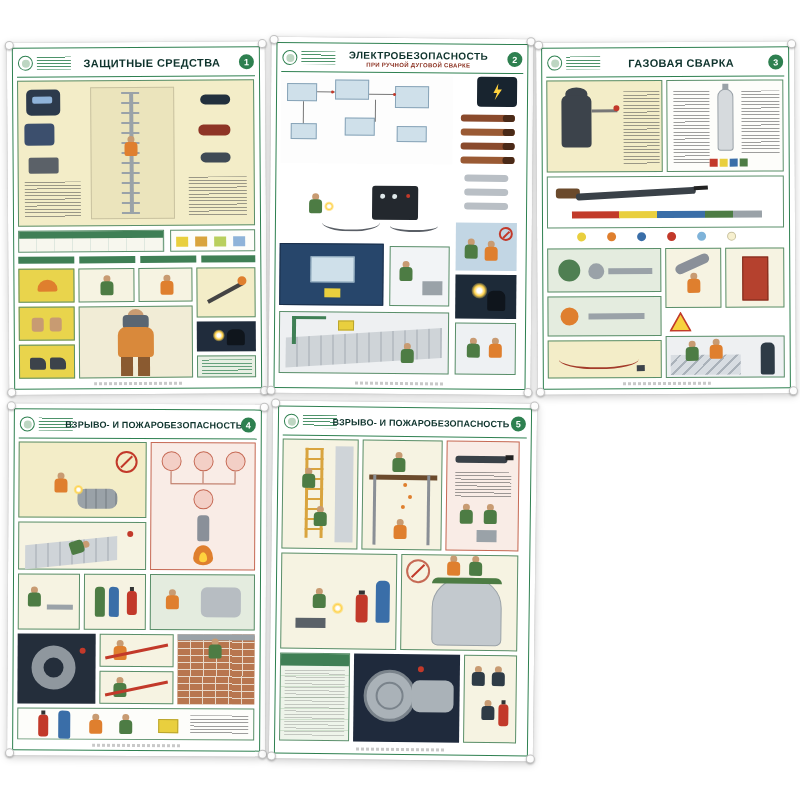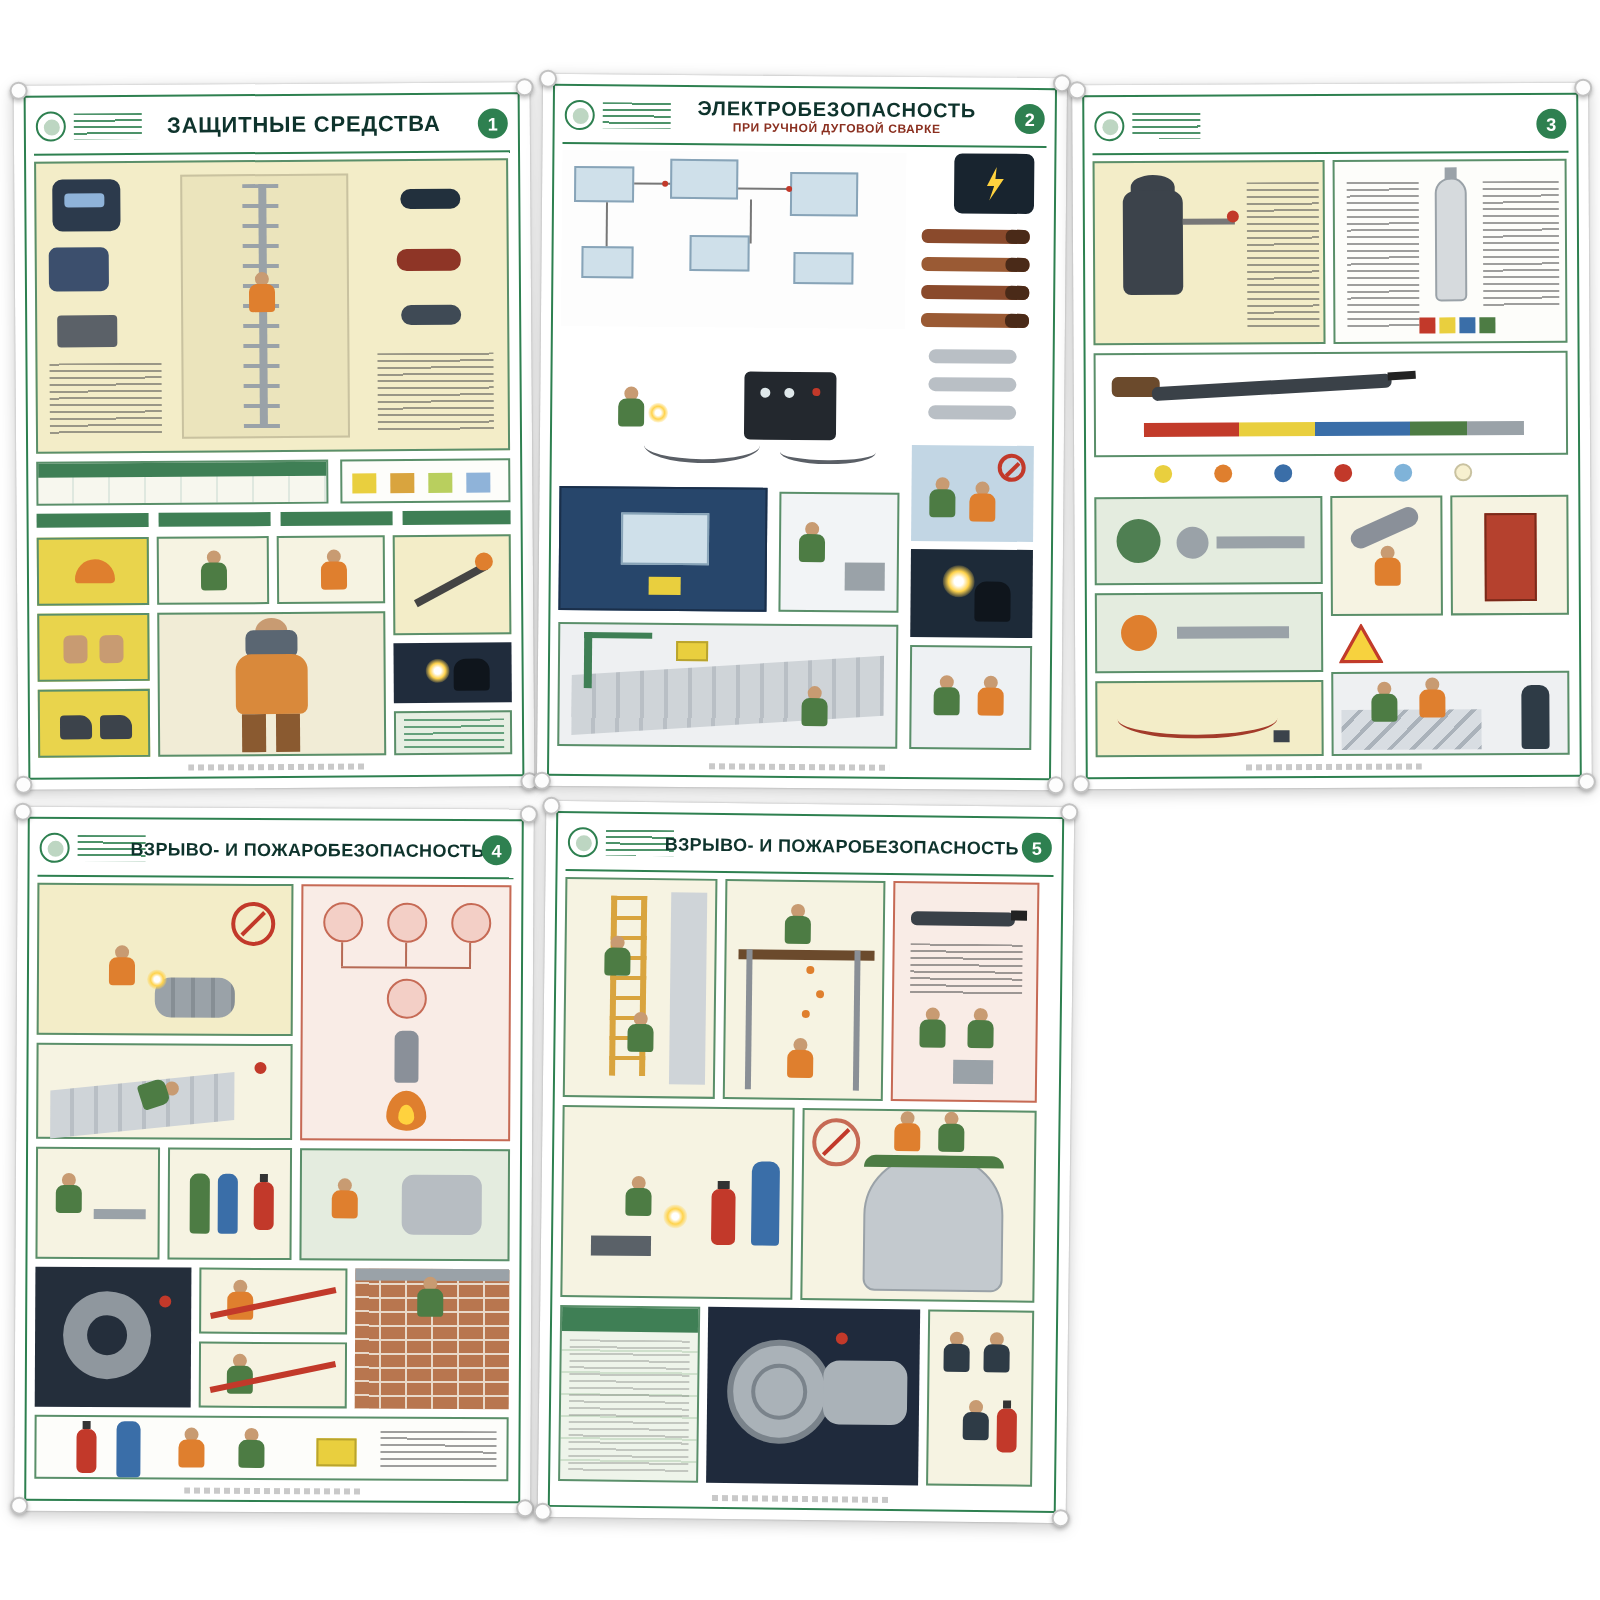--- a/index.html
+++ b/index.html
@@ -255,20 +255,23 @@
 
   <div class="poster" style="left:537px;top:42px;width:258px;height:352px;transform:rotate(-0.3deg);">
     <div class="pin" style="left:-2px;top:-2px;"></div>
     <div class="pin" style="right:-2px;top:-2px;"></div>
     <div class="pin" style="left:-2px;bottom:-2px;"></div>
     <div class="pin" style="right:-2px;bottom:-2px;"></div>
     <div class="pframe">
       <div class="phead">
         <div class="emblem"></div>
         <div class="minitxt"></div>
+        <div class="twrap">
+          <div class="ptitle">ГАЗОВАЯ СВАРКА</div>
+        </div>
         <div class="badge">3</div>
         <div class="headrule"></div>
       </div>
       <div class="pbody">
         <div class="ab gb" style="left:0;top:0;width:116px;height:92px;background:#f3edc8;">
           <div class="ab" style="left:18px;top:6px;width:22px;height:12px;background:#3c434b;border-radius:50% 50% 0 0;"></div>
           <div class="ab" style="left:14px;top:14px;width:30px;height:52px;background:#3c434b;border-radius:6px 6px 4px 4px;"></div>
           <div class="ab" style="left:44px;top:28px;width:26px;height:3px;background:#777;"></div>
           <div class="ab" style="left:66px;top:24px;width:6px;height:6px;border-radius:50%;background:#c2392a;"></div>
           <div class="ab tx" style="left:76px;top:10px;width:36px;height:74px;"></div>

